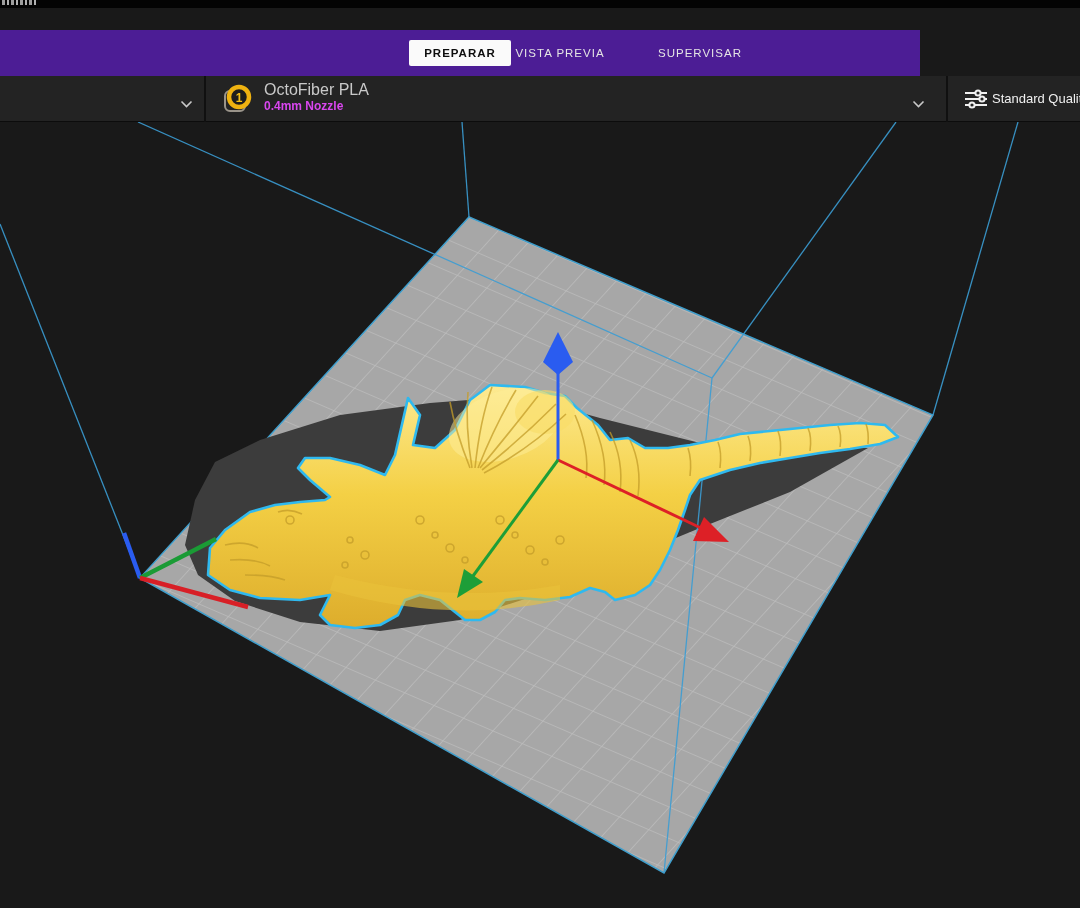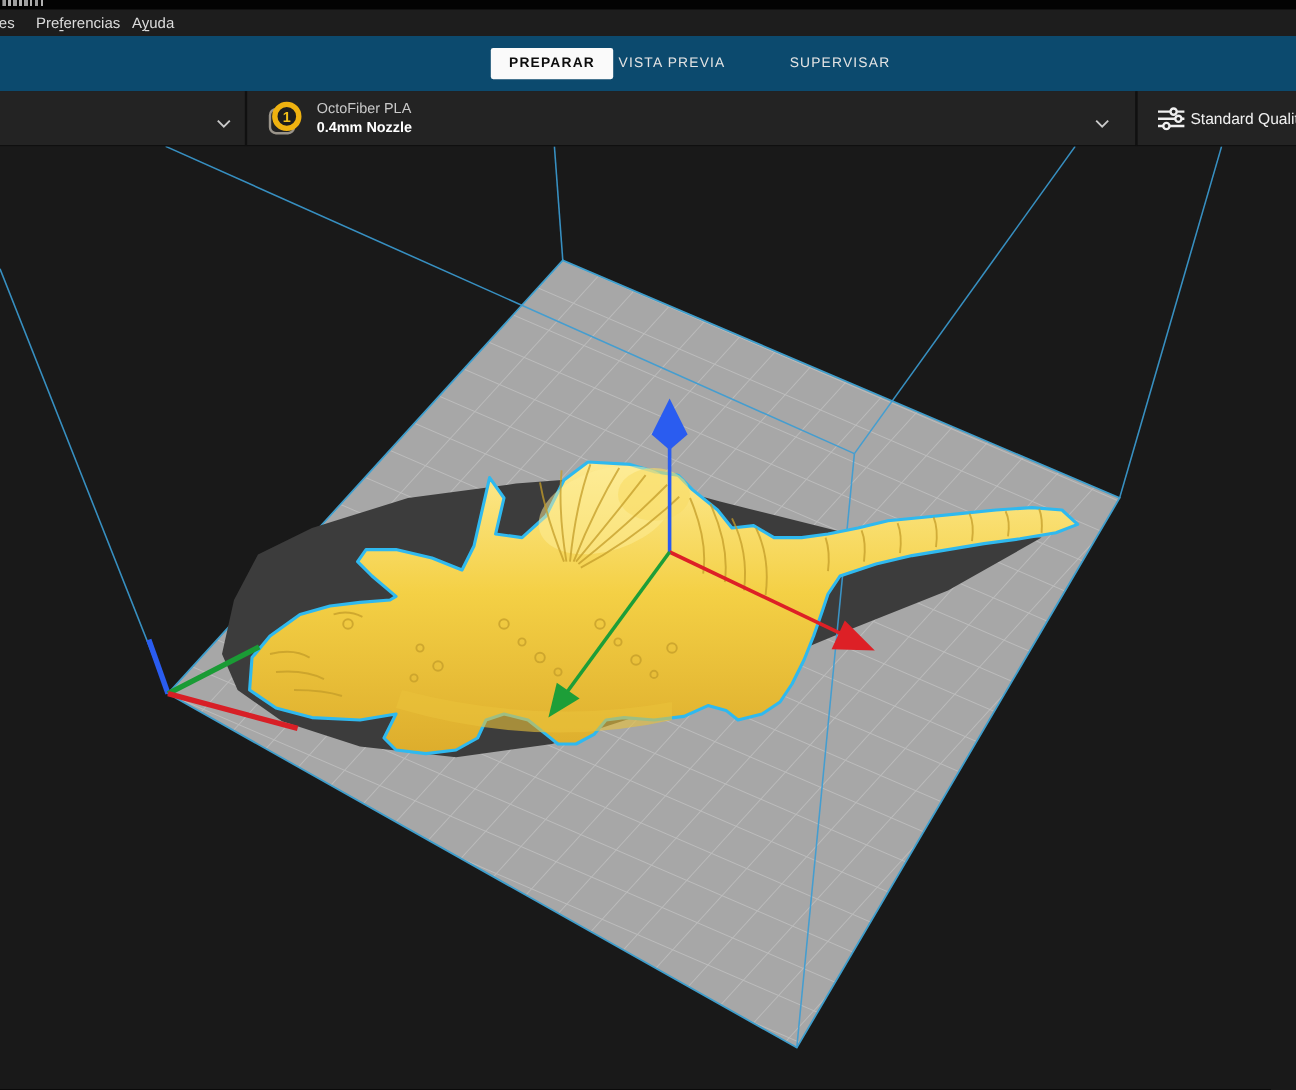--- a/index.html
+++ b/index.html
@@ -17,58 +17,53 @@
     opacity:.85;
   }
   
   .menubar { position:absolute; top:8px; left:0; width:1080px; height:22px; background:#1d1d1d; }
   .menu-item {
     position:absolute; top:0; height:22px; line-height:22px;
     color:#dcdcdc; font-size:12.5px; cursor:default; white-space:nowrap;
   }
   .menu-item u { text-decoration:underline; text-underline-offset:2px; }
   
-  .tabbar { position:absolute; top:30px; left:0; width:1080px; height:46px; background:#0c4a6e; }
+  .tabbar { position:absolute; top:30px; left:0; width:920px; height:46px; background:#4c1d95; }
   .tab {
     position:absolute; top:10px; height:26px; line-height:26px; text-align:center;
     font-size:11.5px; letter-spacing:1px; color:#e4e4e4; cursor:pointer; white-space:nowrap;
   }
   .tab.active { background:#fafafa; color:#0d0d0d; border-radius:2px; font-weight:bold; }
   
   .toolbar { position:absolute; top:76px; left:0; width:1080px; height:46px; background:#232323; border-bottom:1px solid #0c0c0c; }
   .tb-sep { position:absolute; top:0; width:2px; height:46px; background:#101010; }
   .panel { position:absolute; top:0; height:46px; cursor:pointer; }
   .chev { position:absolute; top:19px; }
   .extruder-icon { position:absolute; left:16px; top:7px; width:32px; height:32px; }
   .mat-text { position:absolute; left:58px; top:6px; }
-  .mat-name { font-size:12px; color:#c9c9c9; line-height:16px; }
-  .mat-nozzle { font-size:12px; color:#ffffff; font-weight:bold; line-height:16px; }
+  .mat-name { font-size:16px; color:#c9c9c9; line-height:16px; }
+  .mat-nozzle { font-size:12px; color:#d946ef; font-weight:bold; line-height:16px; }
   .settings-icon { position:absolute; left:16px; top:13px; }
   .settings-label {
     position:absolute; left:44px; top:0; height:46px; line-height:46px;
     font-size:13px; color:#f0f0f0; white-space:nowrap;
   }
   
   .viewport { position:absolute; top:122px; left:0; width:1080px; height:786px; background:#191919; }
   .viewport svg { display:block; }
 </style>
 </head>
 <body>
 
 <div id="app">
 
   <div class="titlebar">
     <div class="title-fragment"></div>
   </div>
 
-  <div class="menubar">
-    <span class="menu-item" style="left:-1px">es</span>
-    <span class="menu-item" style="left:30px">Pre<u>f</u>erencias</span>
-    <span class="menu-item" style="left:110px">A<u>y</u>uda</span>
-  </div>
 
   <div class="tabbar">
     <div class="tab active" style="left:409px;width:102px">PREPARAR</div>
     <div class="tab" style="left:510px;width:100px">VISTA PREVIA</div>
     <div class="tab" style="left:650px;width:100px">SUPERVISAR</div>
   </div>
 
   <div class="toolbar">
 
     <div class="panel" style="left:0;width:204px">

